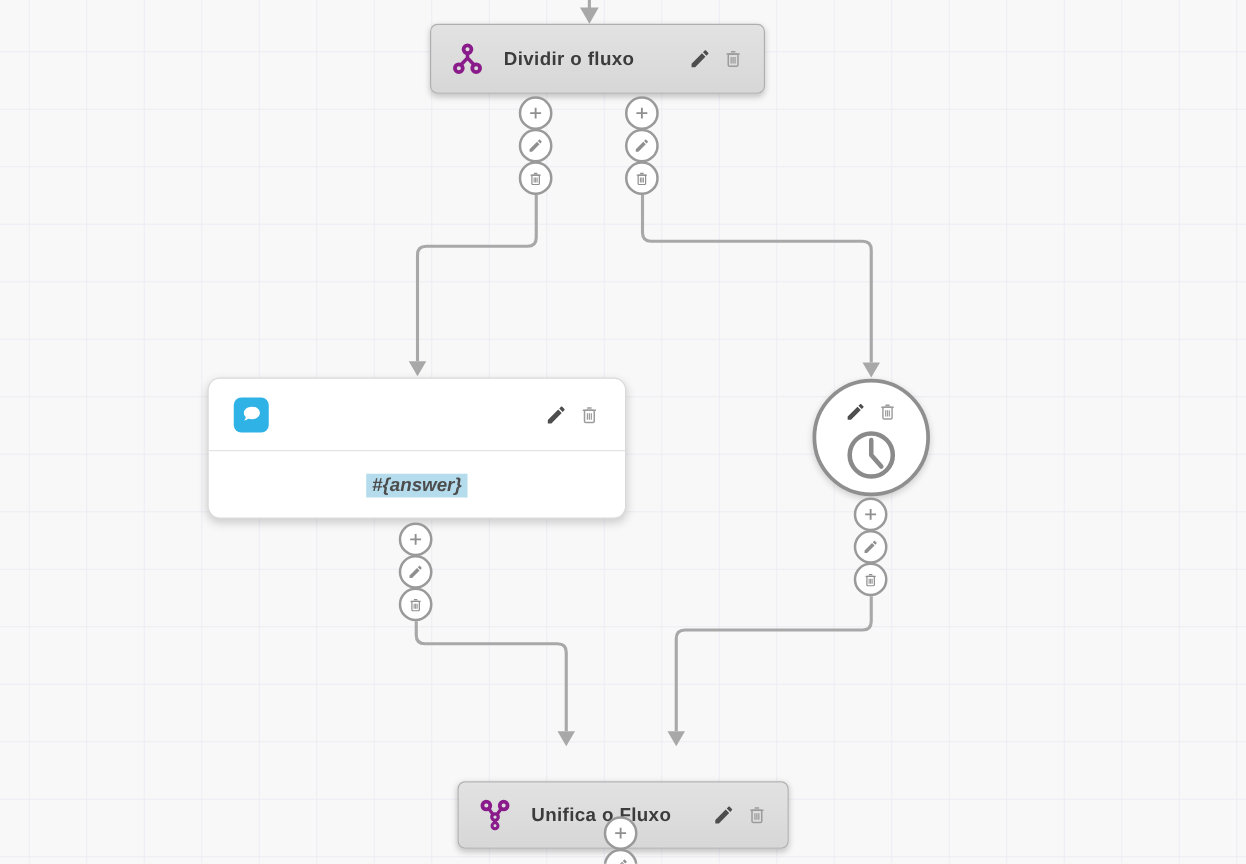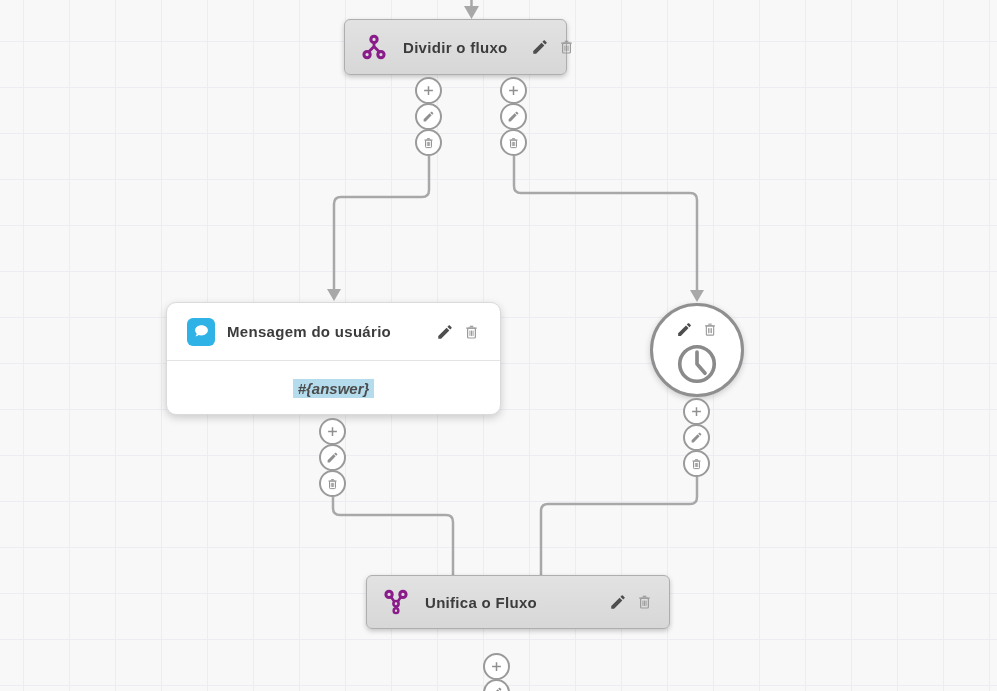--- a/index.html
+++ b/index.html
@@ -79,21 +79,21 @@
   </g>
   <g fill="#a8a8a8">
     <polygon points="464,6 479,6 471.5,19"></polygon>
     <polygon points="327,289 341,289 334,301"></polygon>
     <polygon points="690,290 704,290 697,302"></polygon>
     <polygon points="446,585 460,585 453,597"></polygon>
     <polygon points="534,585 548,585 541,597"></polygon>
   </g>
 </svg>
 
-<div class="node gray-node" style="left:344px;top:19px;width:223px;height:56px;">
+<div class="node gray-node" style="left:344px;top:19px;width:268px;height:56px;">
   <span>
     <svg width="26" height="26" viewBox="0 0 24 24" fill="none" stroke="#8a1b8a">
       <circle cx="12" cy="5" r="2.9" stroke-width="2.8"></circle>
       <circle cx="5.6" cy="19" r="2.9" stroke-width="2.8"></circle>
       <circle cx="18.4" cy="19" r="2.9" stroke-width="2.8"></circle>
       <path d="M12,8 L12,11.5 M12,11.5 L7.2,16.4 M12,11.5 L16.8,16.4" stroke-width="2.6"></path>
     </svg>
   </span>
   <span class="title">Dividir o fluxo</span>
   <span class="spacer"></span>
@@ -116,21 +116,20 @@
   </button>
 </div>
 
 <div class="node white-node" style="left:166px;top:302px;width:335px;height:113px;">
   <div class="hdr">
     <span class="chat-badge">
       <svg width="19" height="19" viewBox="0 0 24 24" fill="#ffffff">
         <path d="M12 4.2c-4.5 0-8.1 2.8-8.1 6.3 0 1.6.8 3.1 2 4.2-.1 1.1-.7 2.4-1.7 3.4 1.7-.2 3.3-.9 4.3-1.7.9.3 2.2.5 3.5.5 4.5 0 8.1-2.9 8.1-6.4S16.5 4.2 12 4.2z"></path>
       </svg>
     </span>
-    <span class="title">Mensagem do usuário</span>
     <span class="spacer"></span>
     <button class="hdr-btn">
       <span>
         <svg width="18" height="18" viewBox="0 0 24 24" fill="#4e4e4e">
             <path d="M3 17.2V21h3.8L17.8 9.9l-3.7-3.7L3 17.2zM20.7 7c.4-.4.4-1 0-1.4l-2.3-2.3c-.4-.4-1-.4-1.4 0l-1.8 1.8 3.7 3.7L20.7 7z"></path>
           </svg>
       </span>
     </button>
     <button class="hdr-btn">
       <span>
@@ -170,21 +169,21 @@
     </button>
   </div>
   <span style="margin-top:3px;">
     <svg width="46" height="46" viewBox="0 0 24 24" fill="none" stroke="#8a8a8a">
       <circle cx="12" cy="12" r="9" stroke-width="1.9"></circle>
       <path d="M12,12 L12,5.8 M12,12 L16.2,16.8" stroke-width="1.9" stroke-linecap="round"></path>
     </svg>
   </span>
 </div>
 
-<div class="node gray-node" style="left:366px;top:575px;width:304px;height:54px;">
+<div class="node gray-node" style="left:366px;top:625px;width:265px;height:54px;">
   <span>
     <svg width="26" height="26" viewBox="0 0 24 24" fill="none" stroke="#8a1b8a">
       <circle cx="5.6" cy="5" r="2.9" stroke-width="2.8"></circle>
       <circle cx="18.4" cy="5" r="2.9" stroke-width="2.8"></circle>
       <circle cx="12" cy="13.5" r="2.4" stroke-width="2.4"></circle>
       <circle cx="12" cy="20" r="2.2" stroke-width="2.2"></circle>
       <path d="M7.3,7.2 L10.4,11.5 M16.7,7.2 L13.6,11.5 M12,15.9 L12,17.8" stroke-width="2.4"></path>
     </svg>
   </span>
   <span class="title">Unifica o Fluxo</span>

